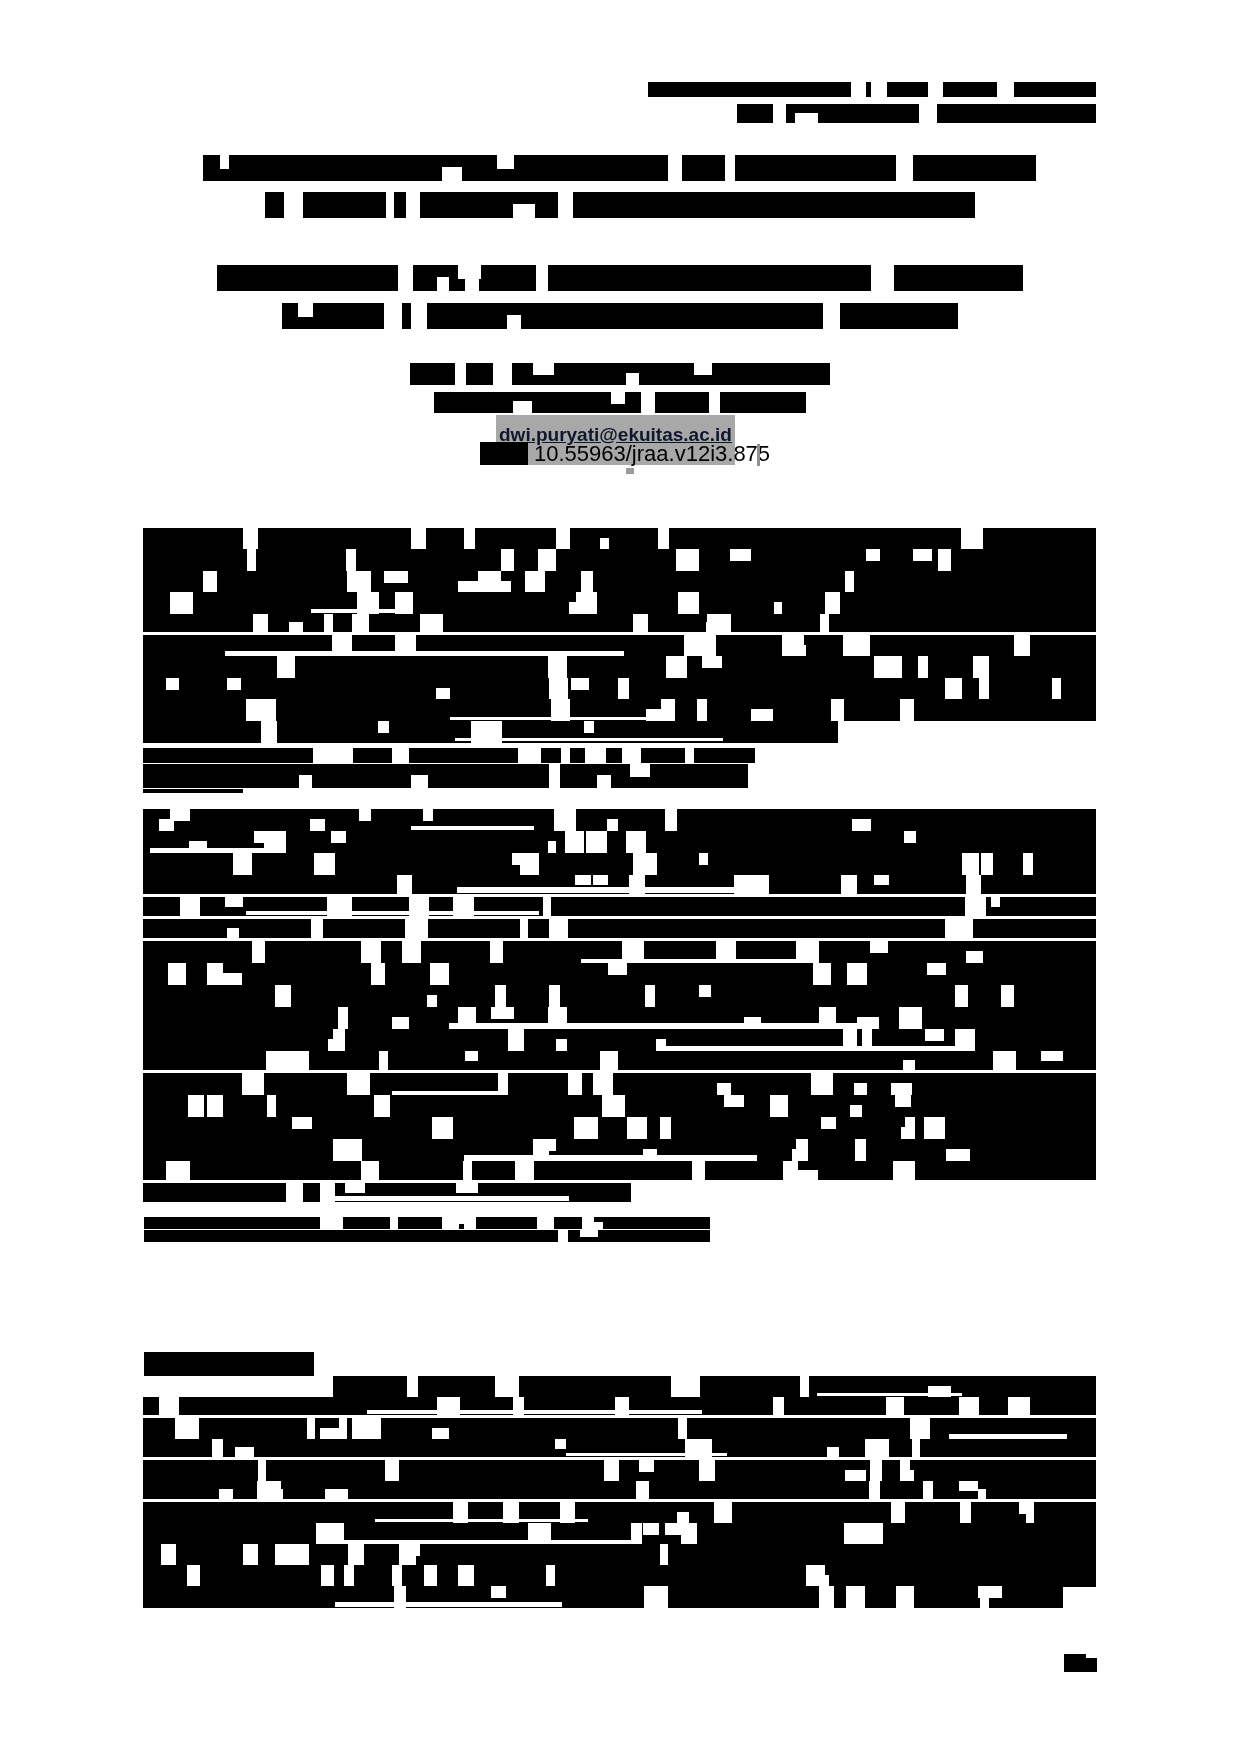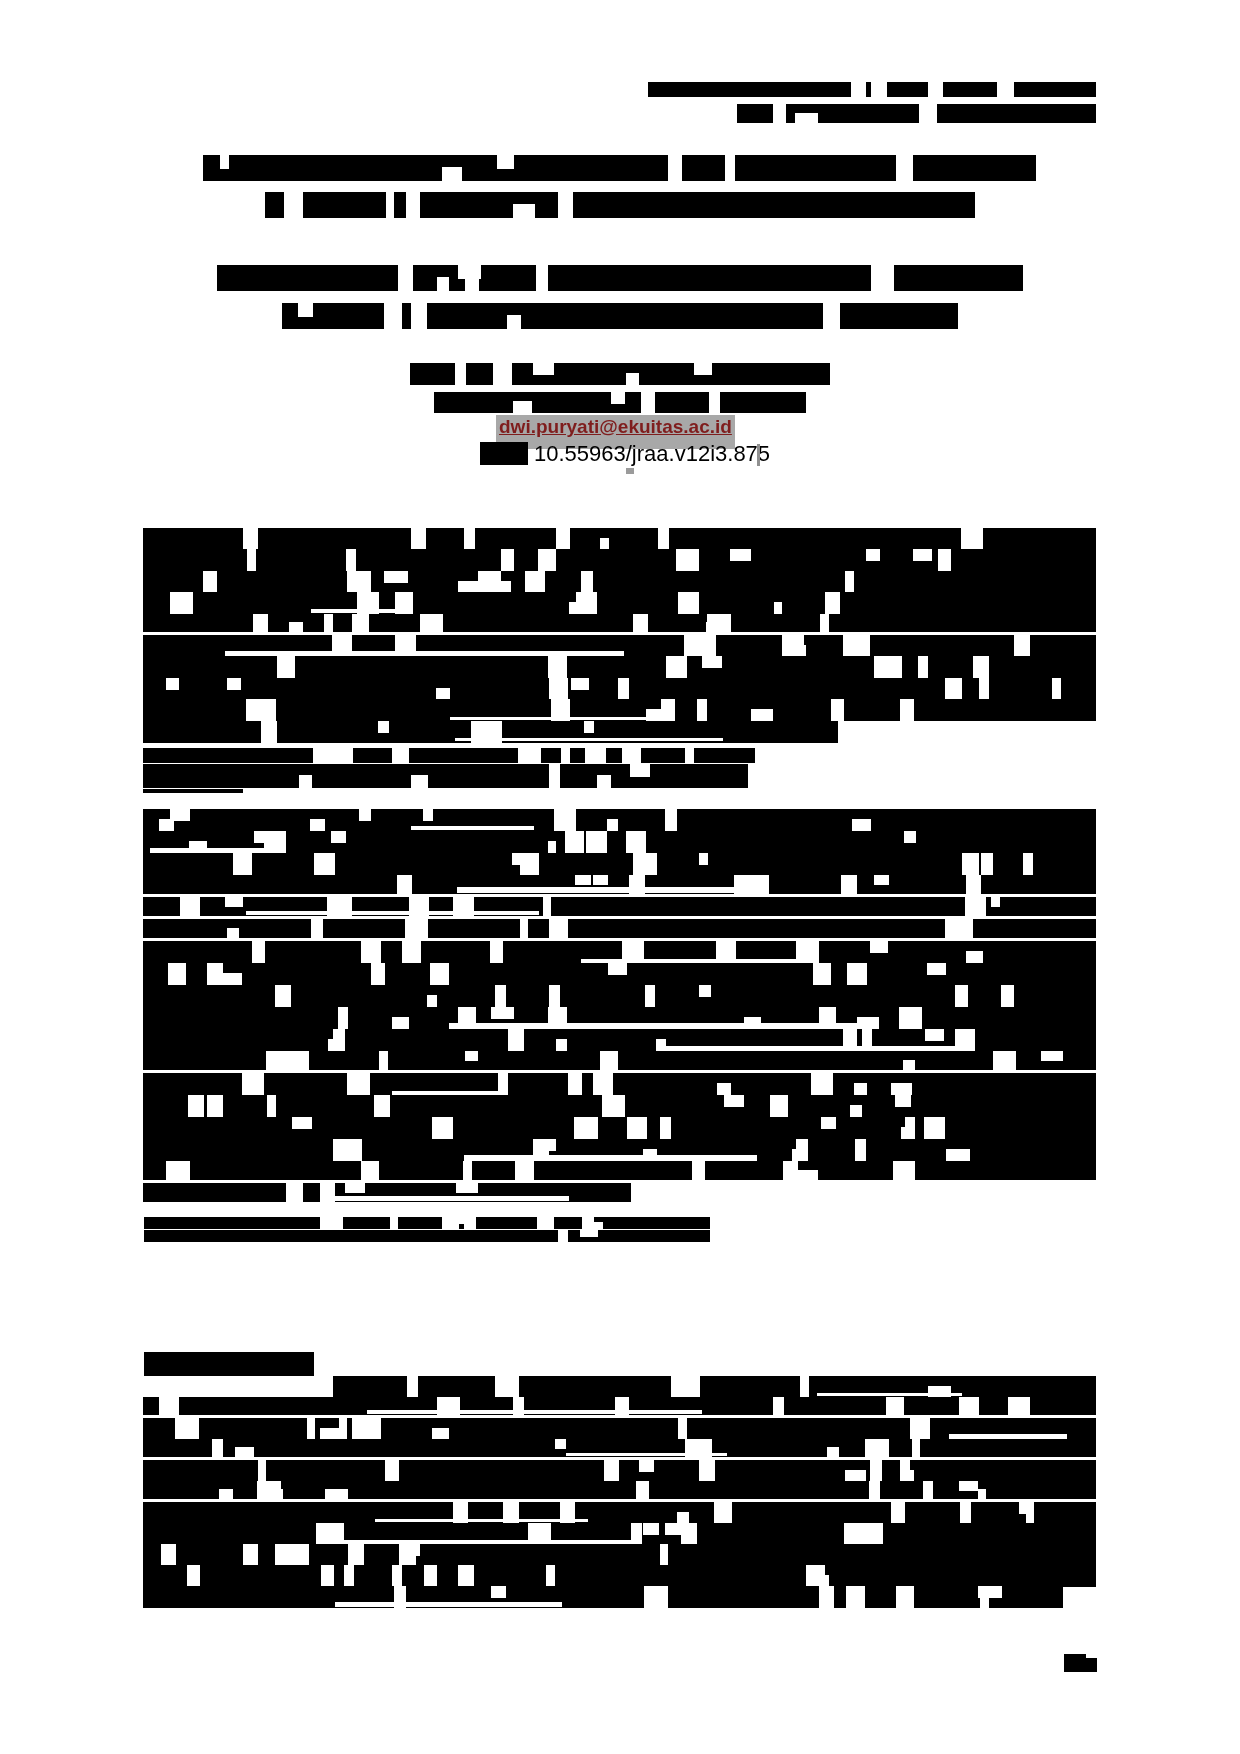--- a/index.html
+++ b/index.html
@@ -4,22 +4,22 @@
 <style>
   html,body{margin:0;padding:0;background:#ffffff;}
   .page{
     position:relative;width:1240px;height:1754px;background:#ffffff;
     overflow:hidden;font-family:"Liberation Sans",sans-serif;
   }
   .rbar{position:absolute;background:#000;}
   .rgap{position:absolute;background:#fff;}
   .email-link{
     position:absolute;left:496px;top:415px;height:34px;line-height:23px;
-    display:inline-block;background:#A8A8A8;color:#7f1d1d;font-weight:bold;
-    font-size:19px;text-decoration:underline;padding:0 3px;white-space:nowrap;
+    display:inline-block;background:#A8A8A8;color:#0f172a;font-weight:bold;
+    font-size:19px;text-decoration:underline;padding:8px 3px;white-space:nowrap;
   }
   .doi-box{position:absolute;left:480px;top:442px;width:48px;height:23px;background:#000;}
   .doi-text{
     position:absolute;left:534px;top:441px;font-size:22px;line-height:26px;
     color:#000;white-space:nowrap;letter-spacing:0px;
   }
   .text-caret{position:absolute;left:757px;top:444px;width:3px;height:22px;background:#909090;}
   .gray-square{position:absolute;left:626px;top:468px;width:8px;height:6px;background:#9B9B9B;}
 </style>
 </head>

